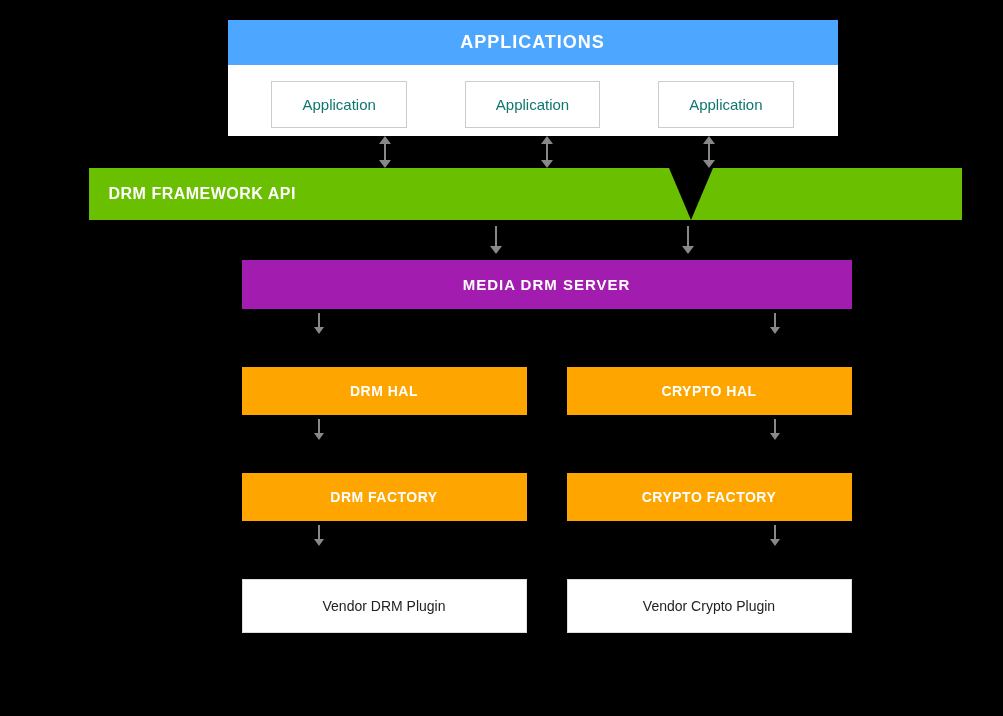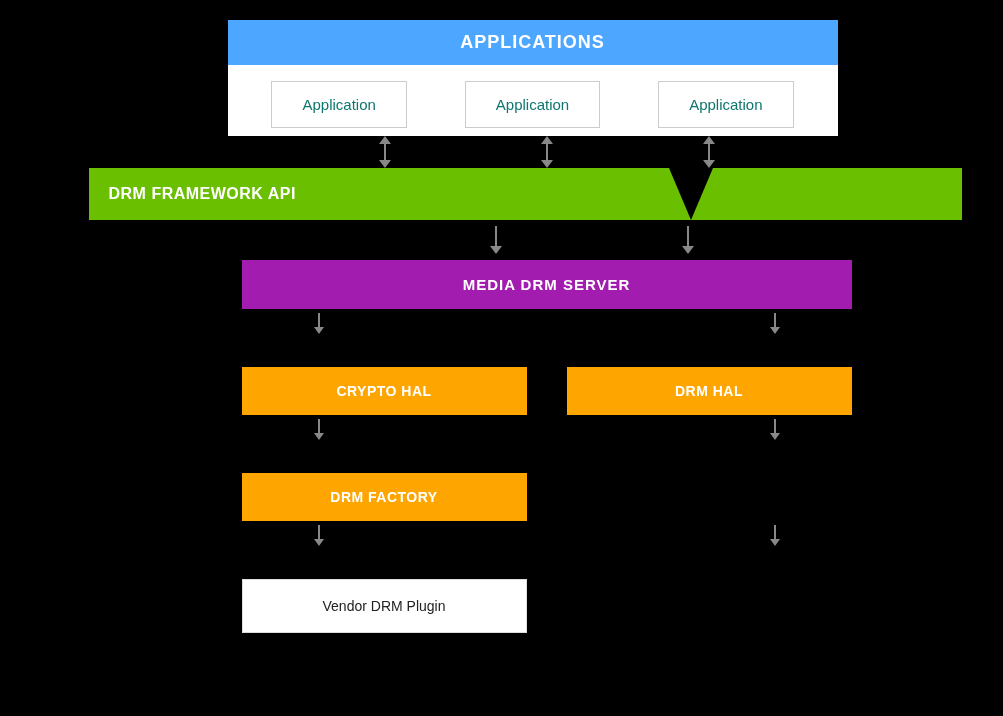--- a/index.html
+++ b/index.html
@@ -237,47 +237,49 @@
       <div style="width:2px;height:14px;background:#888;"></div>
       <div style="width:0;height:0;border-left:5px solid transparent;border-right:5px solid transparent;border-top:7px solid #888;"></div>
     </div>
     <div style="display:flex;flex-direction:column;align-items:center;">
       <div style="width:2px;height:14px;background:#888;"></div>
       <div style="width:0;height:0;border-left:5px solid transparent;border-right:5px solid transparent;border-top:7px solid #888;"></div>
     </div>
   </div>
 
   <div class="hal-row">
+    <div class="hal-box">DRM HAL</div>
     <div class="hal-box">CRYPTO HAL</div>
-    <div class="hal-box">DRM HAL</div>
   </div>
 
   <div style="display:flex;flex-direction:row;width:610px;margin-left:90px;justify-content:space-between;padding:0 72px;height:28px;align-items:center;">
     <div style="display:flex;flex-direction:column;align-items:center;">
       <div style="width:2px;height:14px;background:#888;"></div>
       <div style="width:0;height:0;border-left:5px solid transparent;border-right:5px solid transparent;border-top:7px solid #888;"></div>
     </div>
     <div style="display:flex;flex-direction:column;align-items:center;">
       <div style="width:2px;height:14px;background:#888;"></div>
       <div style="width:0;height:0;border-left:5px solid transparent;border-right:5px solid transparent;border-top:7px solid #888;"></div>
     </div>
   </div>
 
   <div class="factory-row">
     <div class="hal-box">DRM FACTORY</div>
+    <div class="hal-box">CRYPTO FACTORY</div>
   </div>
 
   <div style="display:flex;flex-direction:row;width:610px;margin-left:90px;justify-content:space-between;padding:0 72px;height:28px;align-items:center;">
     <div style="display:flex;flex-direction:column;align-items:center;">
       <div style="width:2px;height:14px;background:#888;"></div>
       <div style="width:0;height:0;border-left:5px solid transparent;border-right:5px solid transparent;border-top:7px solid #888;"></div>
     </div>
     <div style="display:flex;flex-direction:column;align-items:center;">
       <div style="width:2px;height:14px;background:#888;"></div>
       <div style="width:0;height:0;border-left:5px solid transparent;border-right:5px solid transparent;border-top:7px solid #888;"></div>
     </div>
   </div>
 
   <div class="plugin-row">
     <div class="plugin-box">Vendor DRM Plugin</div>
+    <div class="plugin-box">Vendor Crypto Plugin</div>
   </div>
 
 </div>
 
 </body></html>

